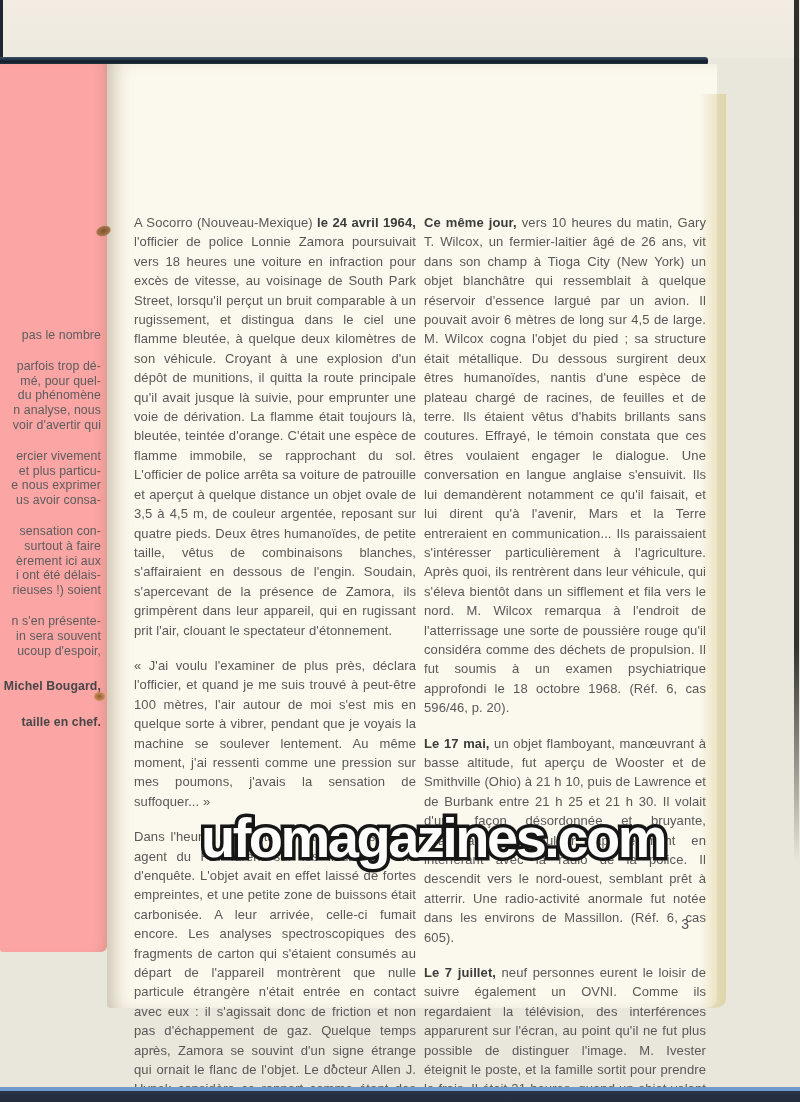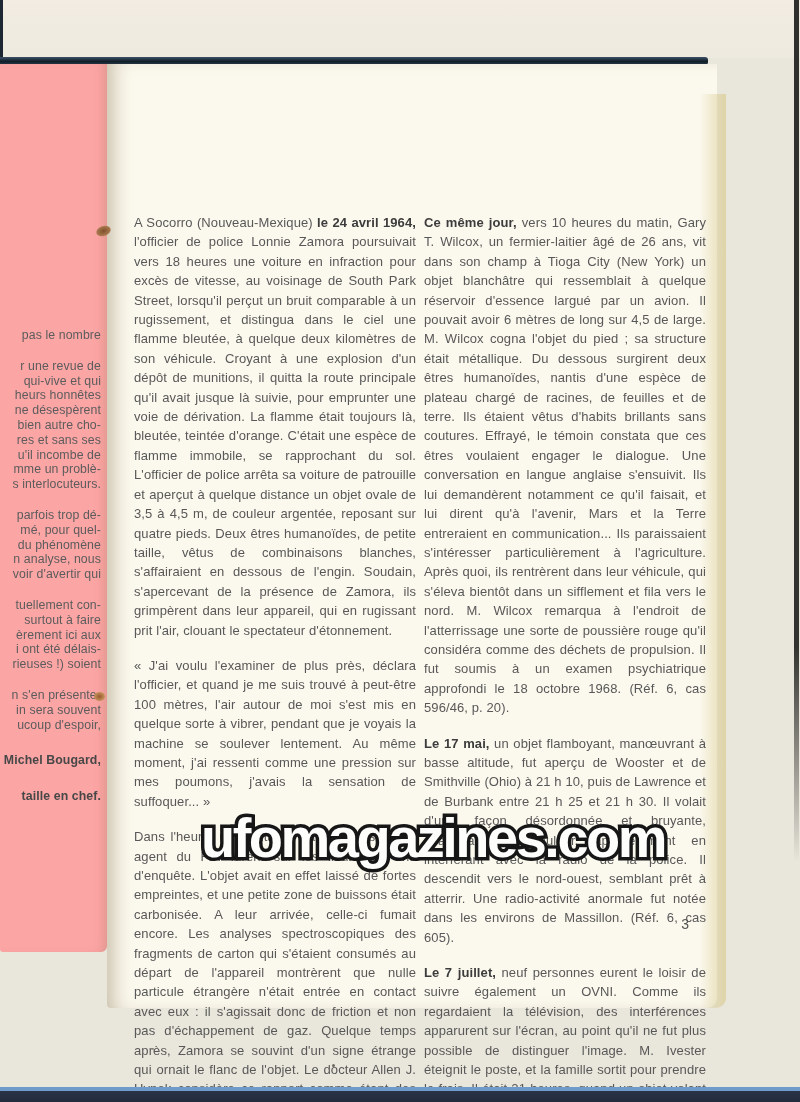--- a/index.html
+++ b/index.html
@@ -97,39 +97,34 @@
 <div class="left-dark-sliver"></div>
 <div class="cover-top-line"></div>
 <div class="right-edge-line"></div>
 
 <div class="left-page">
   <div class="frag-wrap" id="frag-wrap">
       <div class="frag-para">
         <div class="frag-line">pas le nombre</div>
       </div>
       <div class="frag-para">
-        <div class="frag-line">r une revue de</div>
-        <div class="frag-line">qui-vive et qui</div>
-        <div class="frag-line">heurs honnêtes</div>
-        <div class="frag-line">ne désespèrent</div>
-        <div class="frag-line">bien autre cho-</div>
-        <div class="frag-line">res et sans ses</div>
-        <div class="frag-line">u'il incombe de</div>
-        <div class="frag-line">mme un problè-</div>
-        <div class="frag-line">s interlocuteurs.</div>
-      </div>
-      <div class="frag-para">
         <div class="frag-line">parfois trop dé-</div>
         <div class="frag-line">mé, pour quel-</div>
         <div class="frag-line">du phénomène</div>
         <div class="frag-line">n analyse, nous</div>
         <div class="frag-line">voir d'avertir qui</div>
       </div>
       <div class="frag-para">
-        <div class="frag-line">tuellement con-</div>
+        <div class="frag-line">ercier vivement</div>
+        <div class="frag-line">et plus particu-</div>
+        <div class="frag-line">e nous exprimer</div>
+        <div class="frag-line">us avoir consa-</div>
+      </div>
+      <div class="frag-para">
+        <div class="frag-line">sensation con-</div>
         <div class="frag-line">surtout à faire</div>
         <div class="frag-line">èrement ici aux</div>
         <div class="frag-line">i ont été délais-</div>
         <div class="frag-line">rieuses !) soient</div>
       </div>
       <div class="frag-para">
         <div class="frag-line">n s'en présente-</div>
         <div class="frag-line">in sera souvent</div>
         <div class="frag-line">ucoup d'espoir,</div>
       </div>

